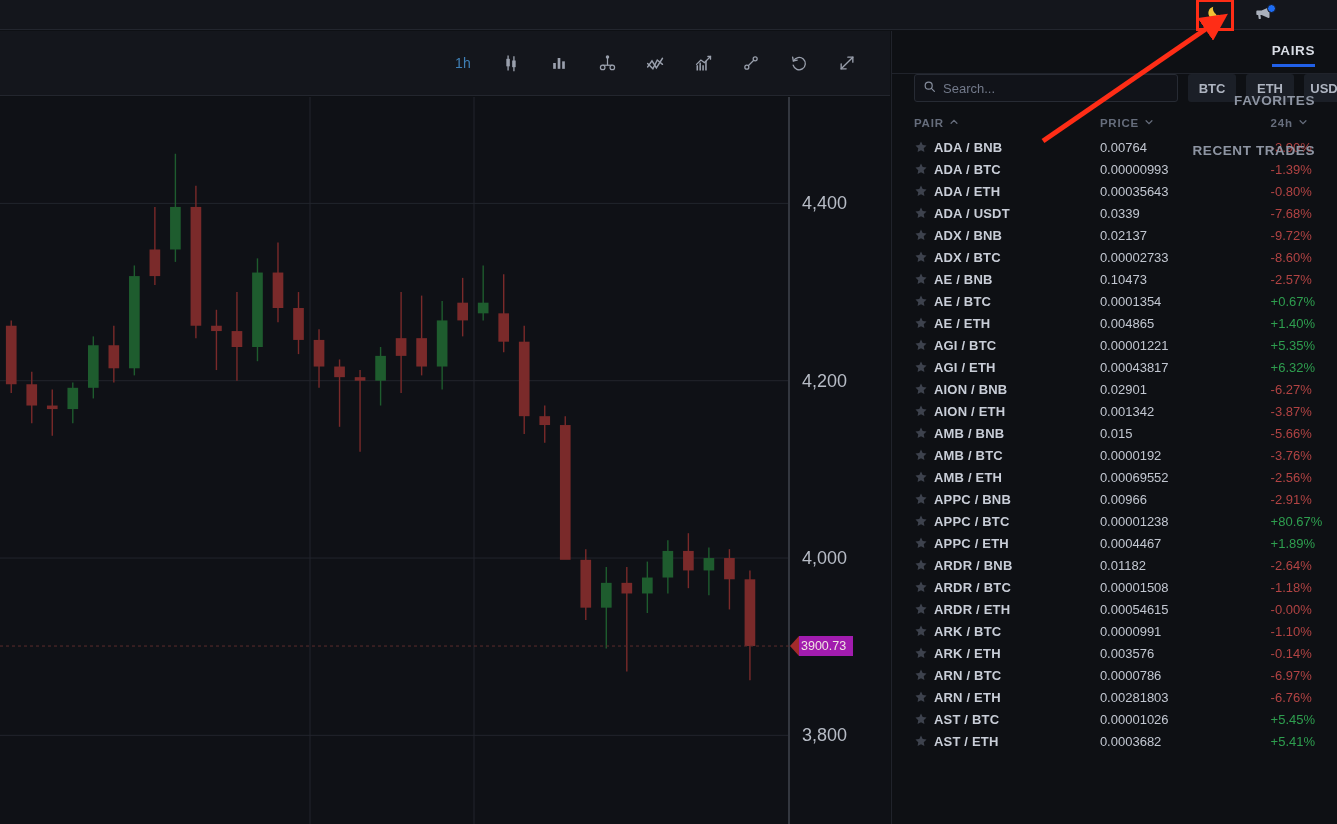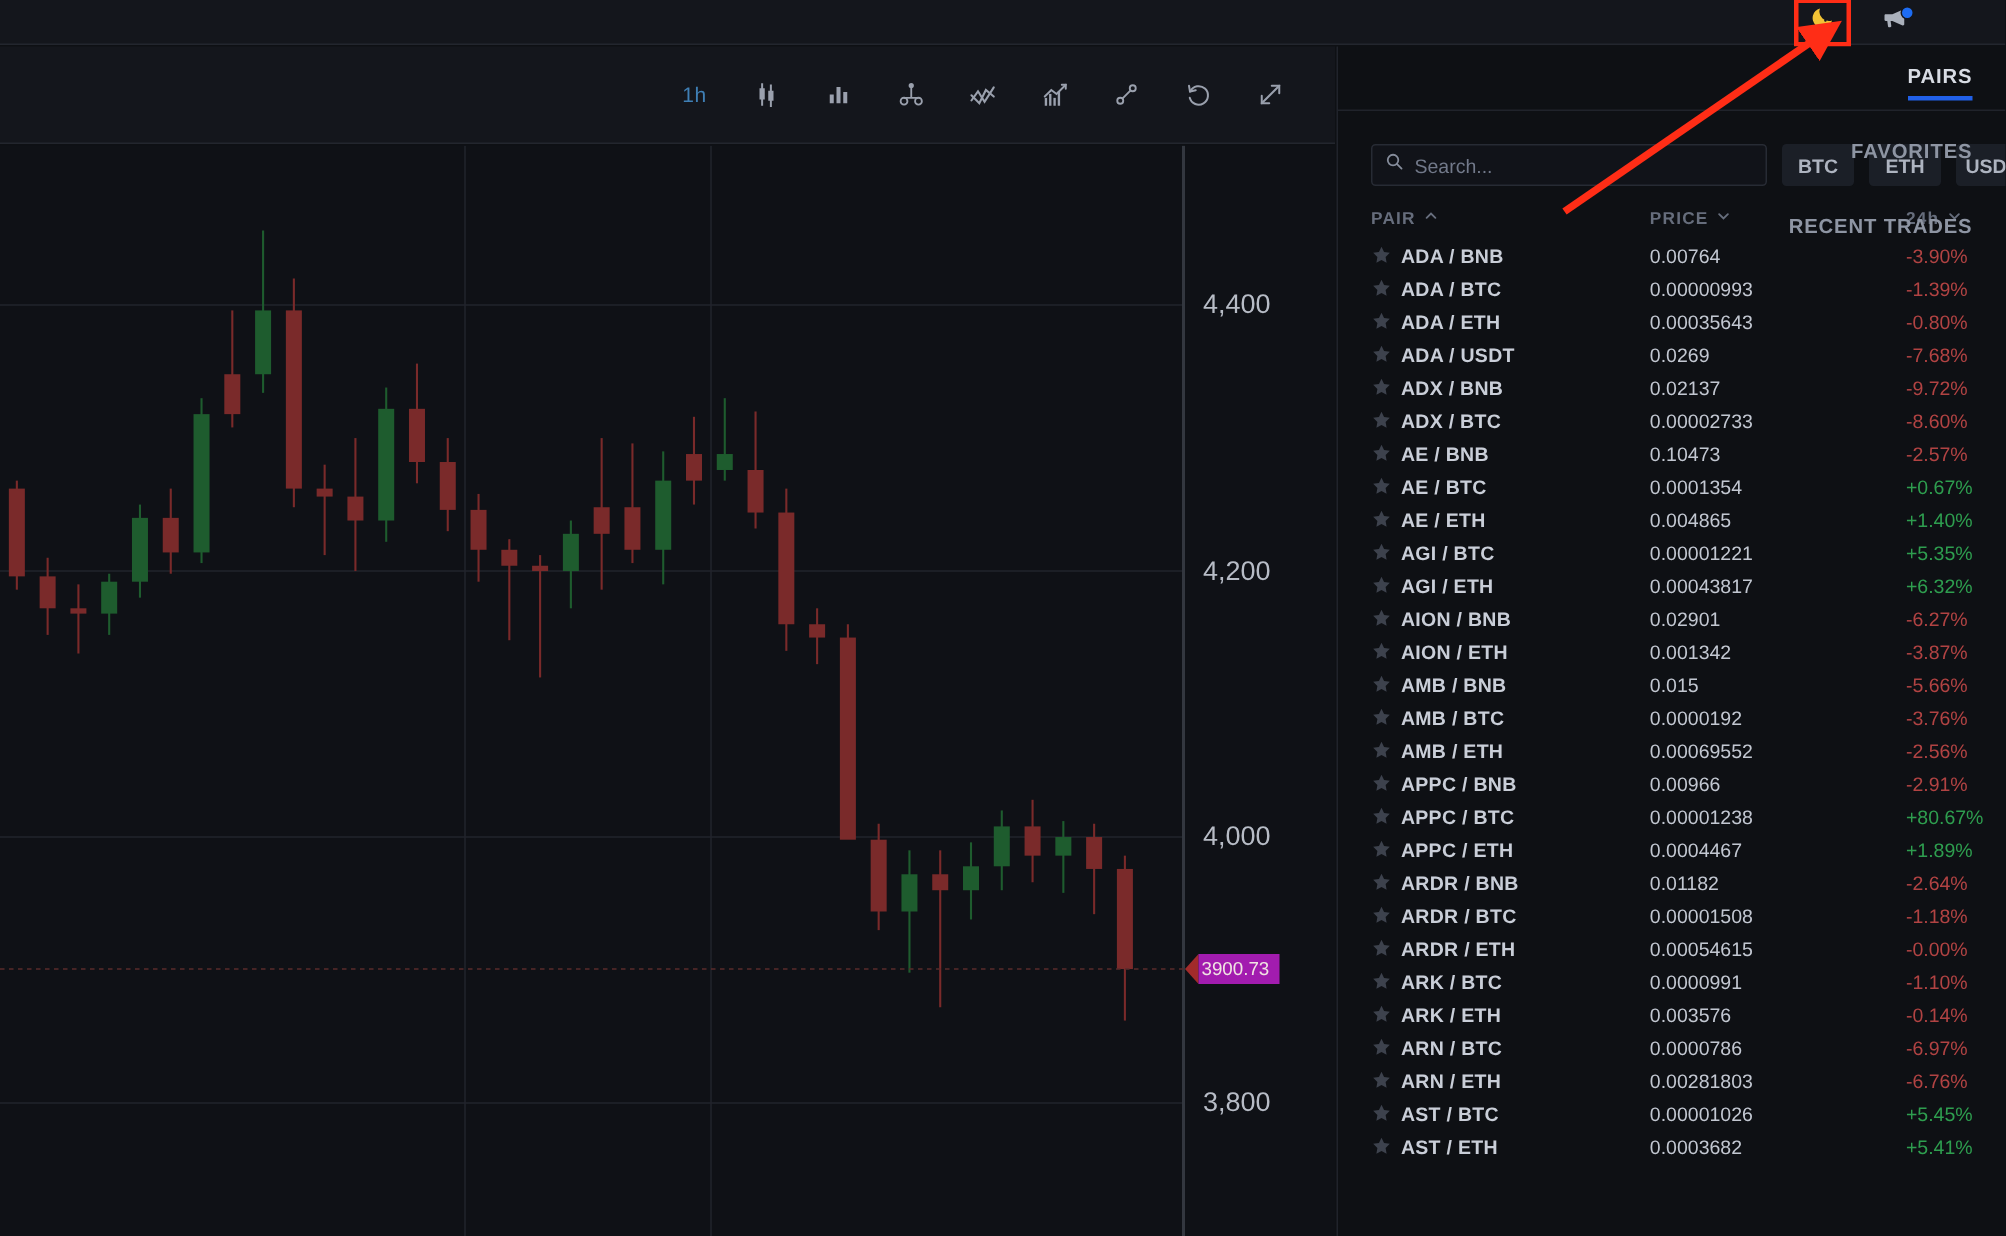--- a/index.html
+++ b/index.html
@@ -85,21 +85,21 @@
   }
   .tab.active { color: #d8dce4; }
   .tab.active::after {
     content: ""; position: absolute; left: 0; right: 0; bottom: 0;
     height: 3px; background: #2160e8;
   }
   .tabs-underline {
     position: absolute; left: 0; right: 0; top: 42px; height: 1px; background: #20232b;
   }
 
-  .filter-row { display: flex; align-items: center; gap: 10px; padding: 23px 0 11px 22px; }
+  .filter-row { display: flex; align-items: center; gap: 10px; padding: 1px 0 11px 22px; }
   .search-box {
     flex: 0 0 264px; height: 28px; background: #111319;
     border: 1px solid #272b34; border-radius: 3px;
     display: flex; align-items: center; padding: 0 8px; gap: 7px;
   }
   .search-box input {
     background: transparent; border: none; outline: none;
     color: #c3c8d2; font-size: 13px; font-family: "Liberation Sans", sans-serif; width: 100%;
   }
   .search-box input::placeholder { color: #72798a; }
@@ -421,21 +421,21 @@
           <span class="price">0.00035643</span>
           <span class="chg down">-0.80%</span>
         </div>
         <div class="row">
           <span class="star">
             <svg width="14" height="14" viewBox="0 0 24 24">
               <path fill="#3d424d" d="M12 2.6l2.9 6 6.6.95-4.8 4.65 1.15 6.55L12 17.65 6.15 20.75 7.3 14.2 2.5 9.55l6.6-.95z"></path>
             </svg>
           </span>
           <span class="pair">ADA / USDT</span>
-          <span class="price">0.0269</span>
+          <span class="price">0.0339</span>
           <span class="chg down">-7.68%</span>
         </div>
         <div class="row">
           <span class="star">
             <svg width="14" height="14" viewBox="0 0 24 24">
               <path fill="#3d424d" d="M12 2.6l2.9 6 6.6.95-4.8 4.65 1.15 6.55L12 17.65 6.15 20.75 7.3 14.2 2.5 9.55l6.6-.95z"></path>
             </svg>
           </span>
           <span class="pair">ADX / BNB</span>
           <span class="price">0.02137</span>

